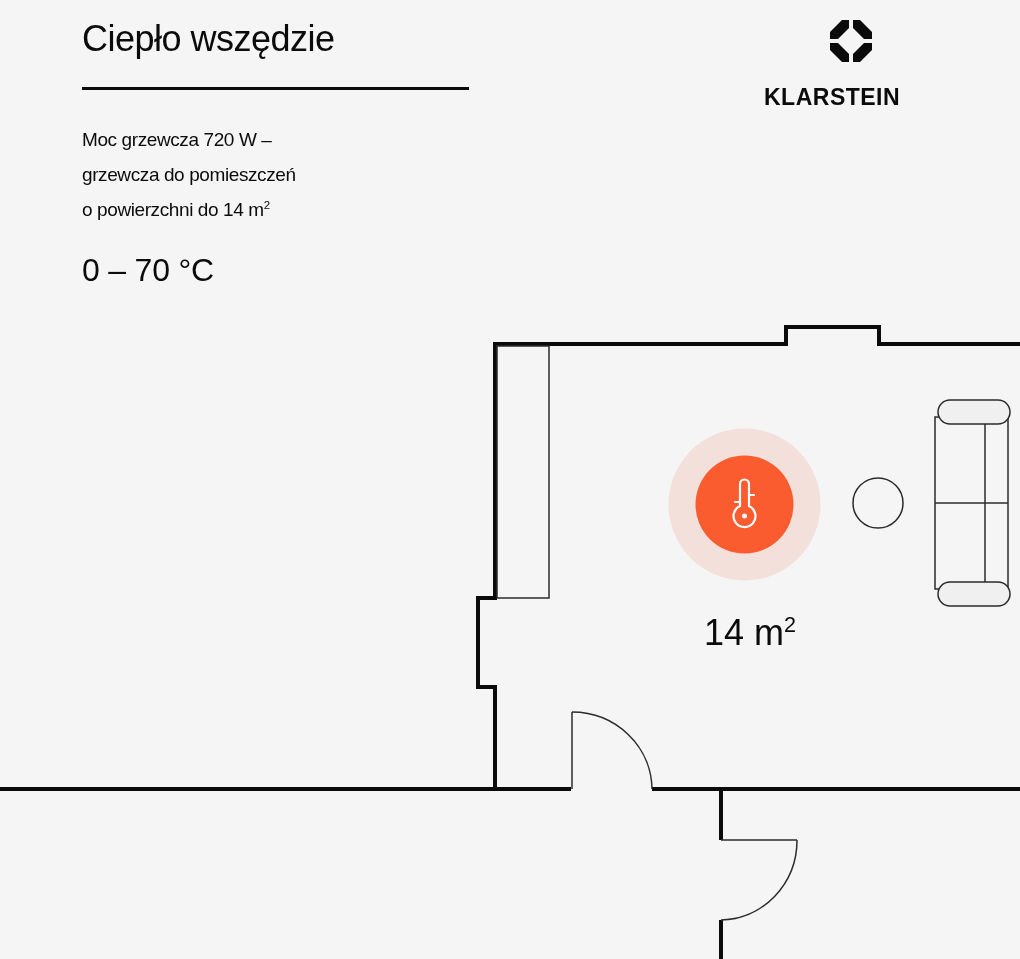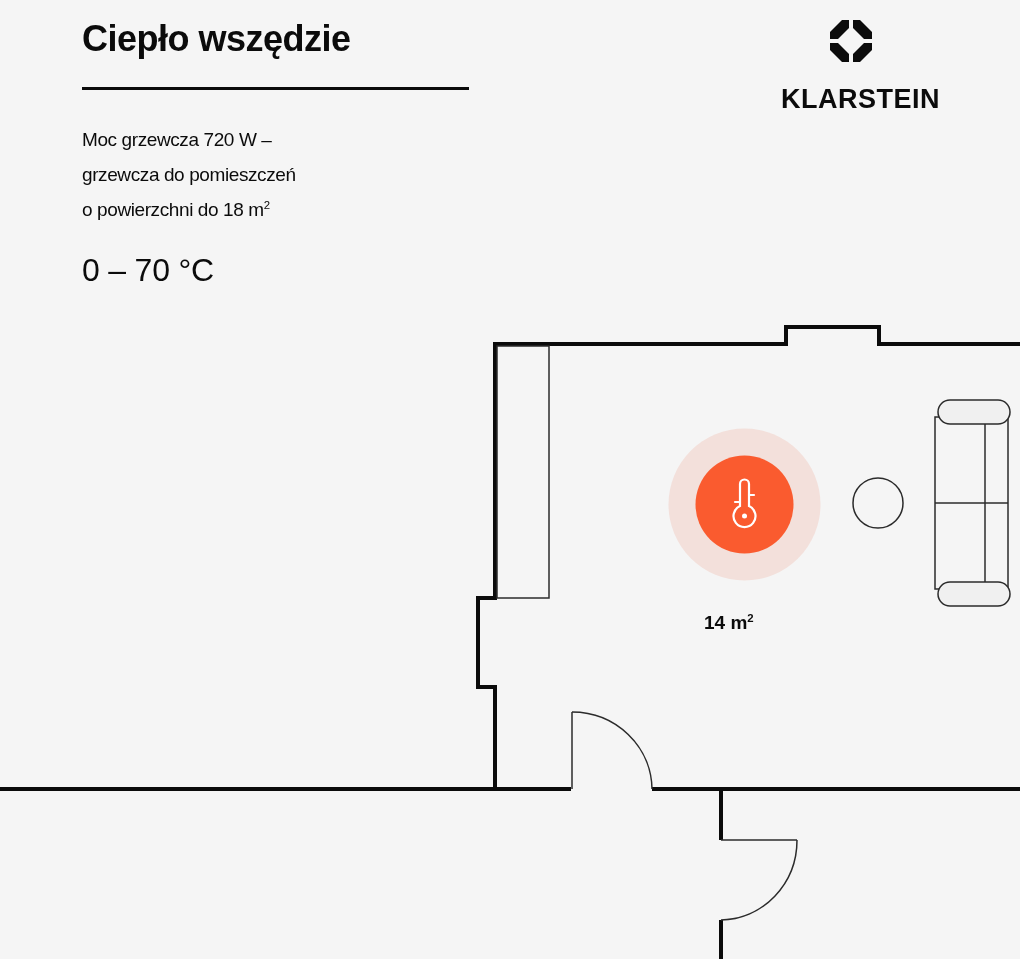--- a/index.html
+++ b/index.html
@@ -4,57 +4,57 @@
   <style>
     html, body { margin: 0; padding: 0; }
     body {
       width: 1020px; height: 959px; overflow: hidden;
       background: #f5f5f5; position: relative;
       font-family: "Liberation Sans", "DejaVu Sans", sans-serif;
       color: #0b0b0b;
     }
     .title {
       position: absolute; left: 82px; top: 18px;
-      font-size: 36px; font-weight: bold; letter-spacing: -0.5px; margin: 0;
+      font-size: 36px; font-weight: normal; letter-spacing: -0.5px; margin: 0;
     }
     .title-rule {
       position: absolute; left: 82px; top: 87px; width: 387px; height: 3px; background: #0b0b0b;
     }
     .desc {
       position: absolute; left: 82px; top: 122px; width: 420px;
       font-size: 19px; line-height: 35px; letter-spacing: -0.4px;
     }
     .desc sup, .area-label sup { font-size: 60%; vertical-align: super; line-height: 0; }
     .temp {
       position: absolute; left: 82px; top: 252px; font-size: 32px; letter-spacing: -0.2px;
     }
     .logo {
       position: absolute; left: 764px; top: 18px; width: 180px; height: 86px;
     }
     .logo-mark { position: absolute; left: 66px; top: 2px; width: 42px; height: 42px; }
     .logo-text {
-      position: absolute; left: 0; top: 68px; width: 176px; text-align: right;
-      font-size: 27px; font-weight: bold; letter-spacing: 0.5px; line-height: 1;
+      position: absolute; left: 0; top: 68px; width: 176px; text-align: left;
+      font-size: 23px; font-weight: bold; letter-spacing: 0.5px; line-height: 1;
     }
     .plan { position: absolute; left: 0; top: 0; width: 1020px; height: 959px; }
     .area-label {
-      position: absolute; left: 704px; top: 612px; font-size: 19px; font-weight: bold;
+      position: absolute; left: 704px; top: 612px; font-size: 36px; font-weight: normal;
     }
     .heater-icon { position: absolute; left: 668px; top: 428px; width: 153px; height: 153px; }
   </style>
 </head>
 <body>
 
 <h1 class="title">Ciepło wszędzie</h1>
 <div class="title-rule"></div>
 
 <div class="desc">
   <div>Moc grzewcza 720 W –</div>
   <div>grzewcza do pomieszczeń</div>
-  <div><span>o powierzchni do 18 m</span><sup>2</sup></div>
+  <div><span>o powierzchni do 14 m</span><sup>2</sup></div>
 </div>
 
 <div class="temp">0 – 70 °C</div>
 
 <div class="logo">
   <svg class="logo-mark" viewBox="0 0 42 42">
     <polygon points="12,0 30,0 42,12 42,30 30,42 12,42 0,30 0,12" fill="#0b0b0b"></polygon>
     <polygon points="21,6 36,21 21,36 6,21" fill="#f5f5f5"></polygon>
     <rect x="19" y="0" width="4" height="8" fill="#f5f5f5"></rect>
     <rect x="19" y="34" width="4" height="8" fill="#f5f5f5"></rect>

